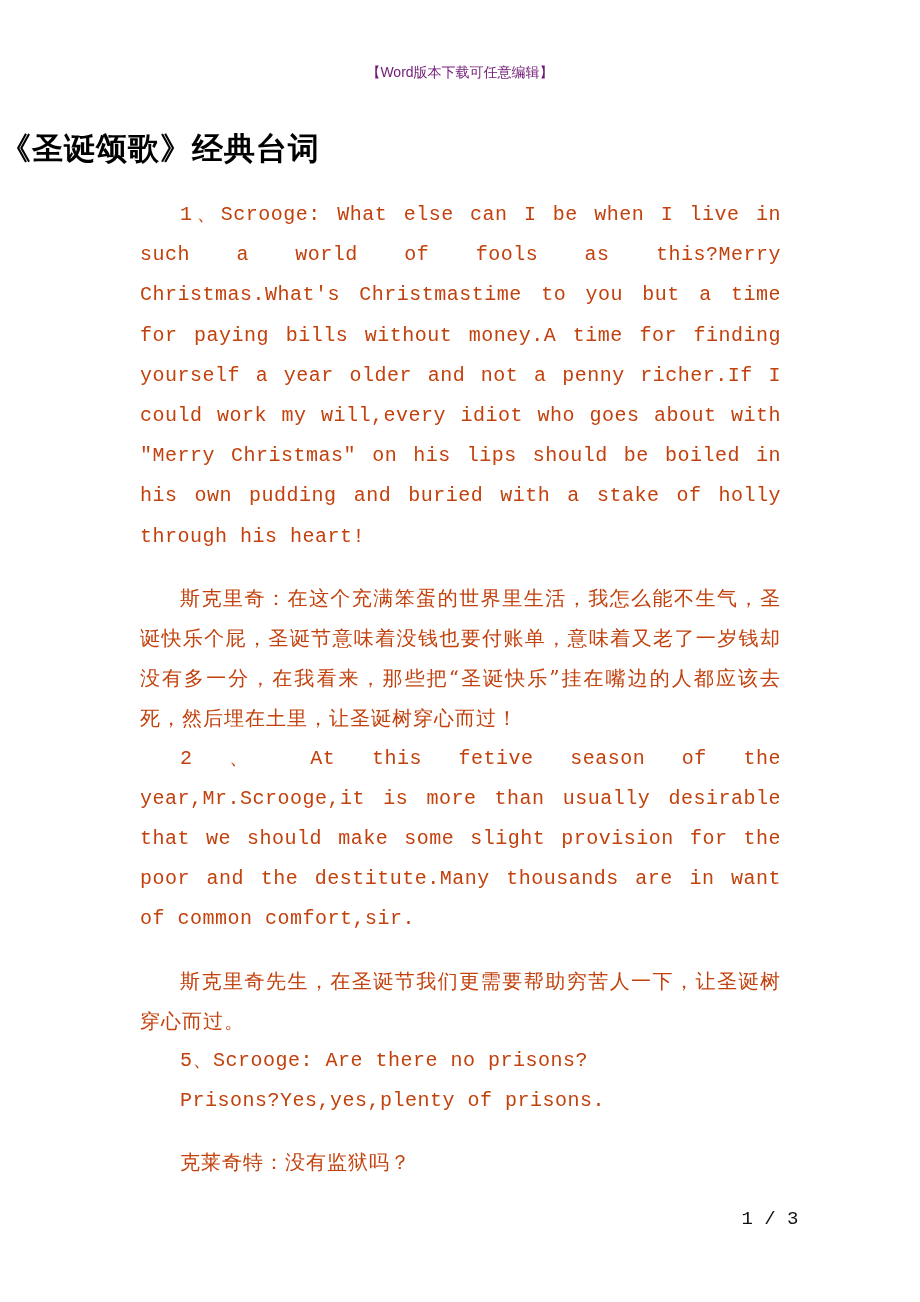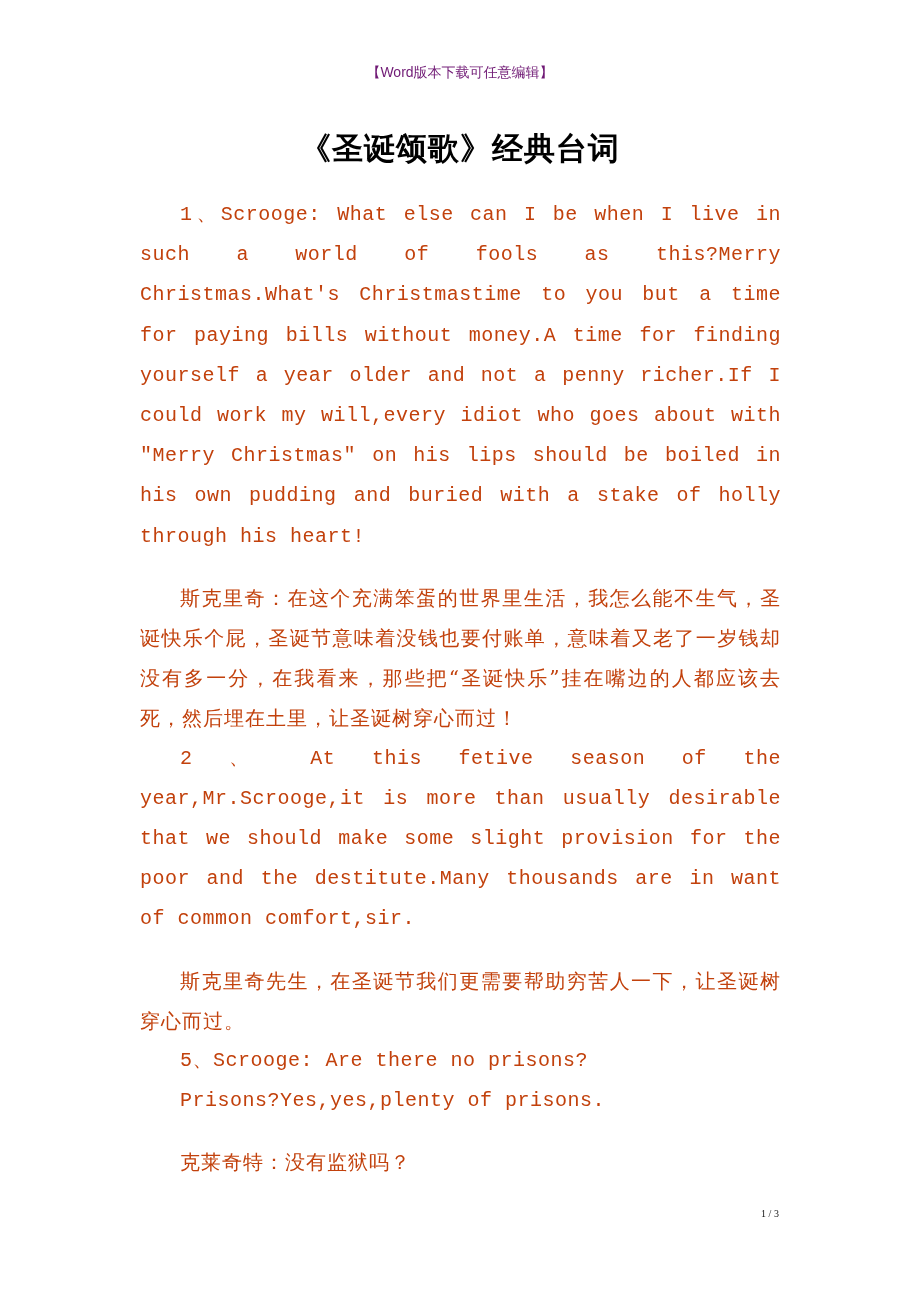--- a/index.html
+++ b/index.html
@@ -2,34 +2,34 @@
 <html><head>
   <meta charset="utf-8">
   <style>
     html, body { margin: 0; padding: 0; background: #ffffff; }
     body { width: 920px; height: 1302px; position: relative; overflow: hidden; color: #000; }
     .header-note {
       position: absolute; top: 64px; left: 0; width: 920px; text-align: center;
       font-family: "Liberation Sans", "DejaVu Sans", sans-serif; font-size: 14px; color: #701a75;
     }
     .title {
-      position: absolute; top: 128px; left: 0; width: 920px; text-align: center;
+      position: absolute; top: 128px; left: 0; width: 920px; 
       font-family: Liberation Mono, monospace; font-size: 31px; font-weight: bold;
       letter-spacing: 1px;
     }
     .body-text {
       position: absolute; top: 195px; left: 140px; width: 641px;
       font-family: "Liberation Mono", "DejaVu Sans Mono", monospace; font-size: 20px;
       line-height: 40.2px; color: #c2410c;
     }
     .para { margin: 0; text-indent: 2em; text-align: justify; text-align-last: left; letter-spacing: 0.5px; }
     .para.cn { font-family: "DejaVu Serif", "Liberation Serif", serif; letter-spacing: 1px; margin-top: 21px; }
     .page-num {
       position: absolute; top: 1208px; left: 740px; width: 60px; text-align: center;
-      font-family: Liberation Serif, serif; font-size: 10px; color: #111;
+      font-family: Liberation Mono, monospace; font-size: 19px; color: #111;
     }
   </style>
 </head>
 <body>
 
 <div class="header-note">【Word版本下载可任意编辑】</div>
 
 <div class="title">《圣诞颂歌》经典台词</div>
 
 <div class="body-text">

